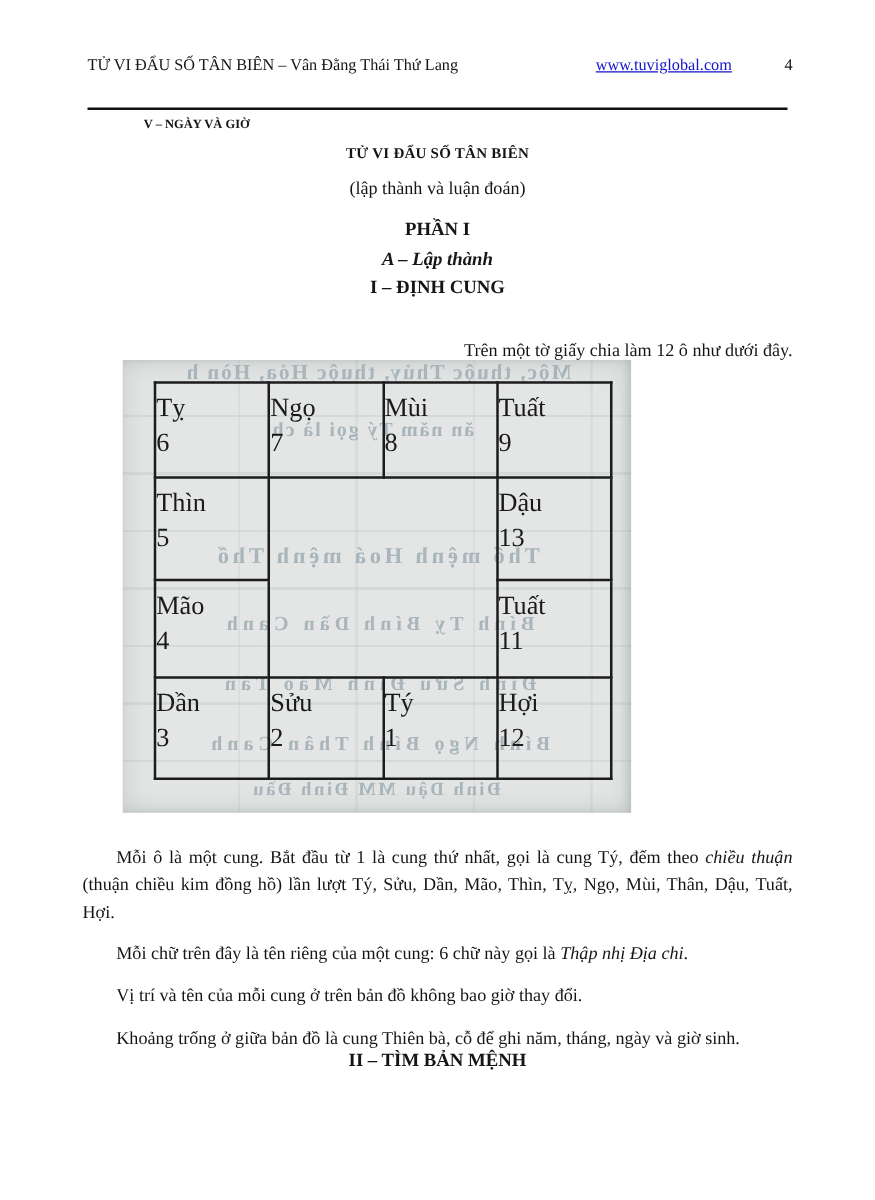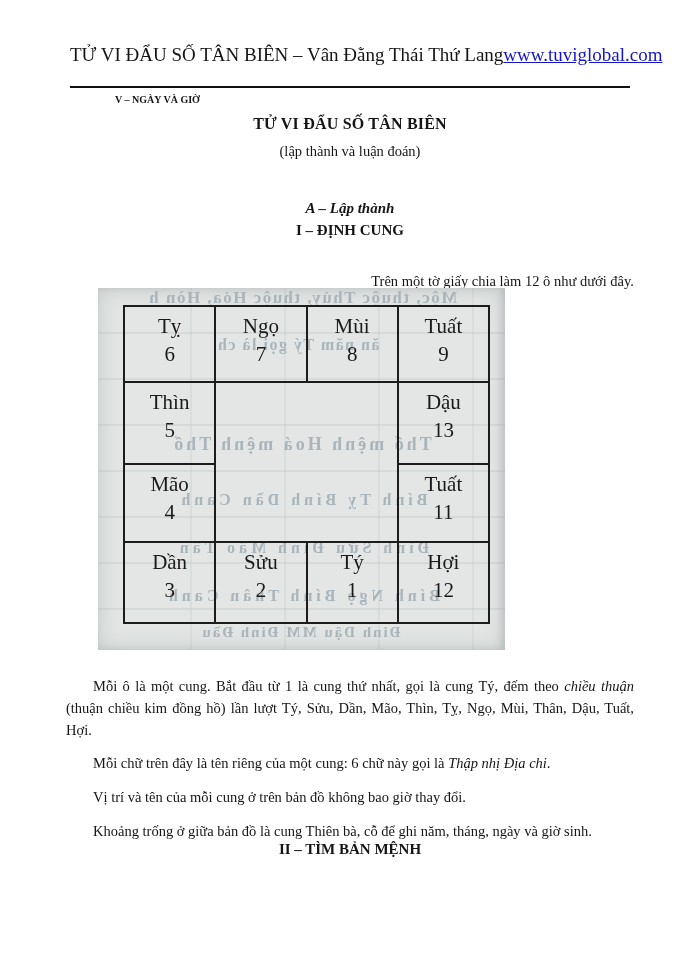--- a/index.html
+++ b/index.html
@@ -10,30 +10,30 @@
   }
   html,body{margin:0;padding:0;background:#ffffff;}
   .page{
     position:relative;width:700px;height:960px;background:#ffffff;
     font-family:"Liberation Serif","DejaVu Serif",serif;color:#151515;
     overflow:hidden;
   }
   
   .doc-header{
     position:absolute;top:44px;left:70px;width:564px;
-    display:flex;align-items:flex-start;font-size:19px;white-space:nowrap;
+    display:flex;align-items:flex-start;font-size:13px;white-space:nowrap;
   }
   .header-link{margin-left:auto;color:var(--link-blue);text-decoration:underline;cursor:pointer;}
   .header-page{margin-left:42px;}
   .rule{position:absolute;top:86px;left:70px;width:560px;border-top:2px solid #111;}
   .sec-v{position:absolute;top:94px;left:115px;font-weight:bold;font-size:10px;}
 
   
   .cline{position:absolute;left:0;width:700px;text-align:center;font-size:15px;}
-  .book-title{top:115px;font-weight:bold;font-size:16px;letter-spacing:.2px;}
+  .book-title{top:115px;font-weight:bold;font-size:12px;letter-spacing:.2px;}
   .subtitle{top:143px;font-size:14.5px;}
   .part{top:176px;font-weight:bold;}
   .part-sub{top:200px;font-weight:bold;font-style:italic;}
   .sec1{top:222px;font-weight:bold;}
   .sec2{top:841px;font-weight:bold;}
 
   
   .para{
     position:absolute;left:66px;width:568px;
     font-size:14.5px;line-height:22px;text-align:justify;text-indent:27px;
@@ -70,21 +70,21 @@
   .b4{top:251px;left:12px;width:385px;font-size:16px;letter-spacing:4px;}
   .b5{top:299px;left:12px;width:385px;font-size:16px;letter-spacing:4px;}
   .b6{top:336px;left:25px;width:355px;font-size:15px;letter-spacing:2px;}
 
   table.cung{
     position:absolute;left:25px;top:17px;width:367px;
     border-collapse:collapse;table-layout:fixed;
   }
   table.cung td{
     border:2px solid var(--scan-line);
-    text-align:center;vertical-align:top;padding:0;color:#1a1a1a;
+    text-align:left;vertical-align:top;padding:0;color:#1a1a1a;
   }
   tr.r1{height:76px;} tr.r2{height:82px;} tr.r3{height:78px;padding-left:16px;} tr.r4{height:81px;padding-left:16px;}
   .cname{font-size:21px;line-height:25px;margin-top:7px;}
   .cnum{font-size:21px;line-height:26px;margin-top:2px;}
   td.tcenter{background:transparent;}
 </style>
 </head>
 <body>
 
 <div class="page">
@@ -94,20 +94,21 @@
     <a class="header-link" href="#">www.tuviglobal.com</a>
     <span class="header-page">4</span>
   </div>
 
   <div class="rule"></div>
 
   <div class="sec-v">V – NGÀY VÀ GIỜ</div>
 
   <div class="cline book-title">TỬ VI ĐẨU SỐ TÂN BIÊN</div>
   <div class="cline subtitle">(lập thành và luận đoán)</div>
+  <div class="cline part">PHẦN I</div>
   <div class="cline sec1">I – ĐỊNH CUNG</div>
   <div class="cline part-sub">A – Lập thành</div>
 
   <p class="para p-intro">Trên một tờ giấy chia làm 12 ô như dưới đây.</p>
 
   <div class="scan">
     <span class="bleed b0">Mộc, thuộc Thủy, thuộc Hỏa, Hòn h</span>
     <span class="bleed b1">ăn năm Tý gọi là ch</span>
     <span class="bleed b2">Thổ mệnh Hoá mệnh Thổ</span>
     <span class="bleed b3">Bính Tỵ Bính Dần Canh</span>

